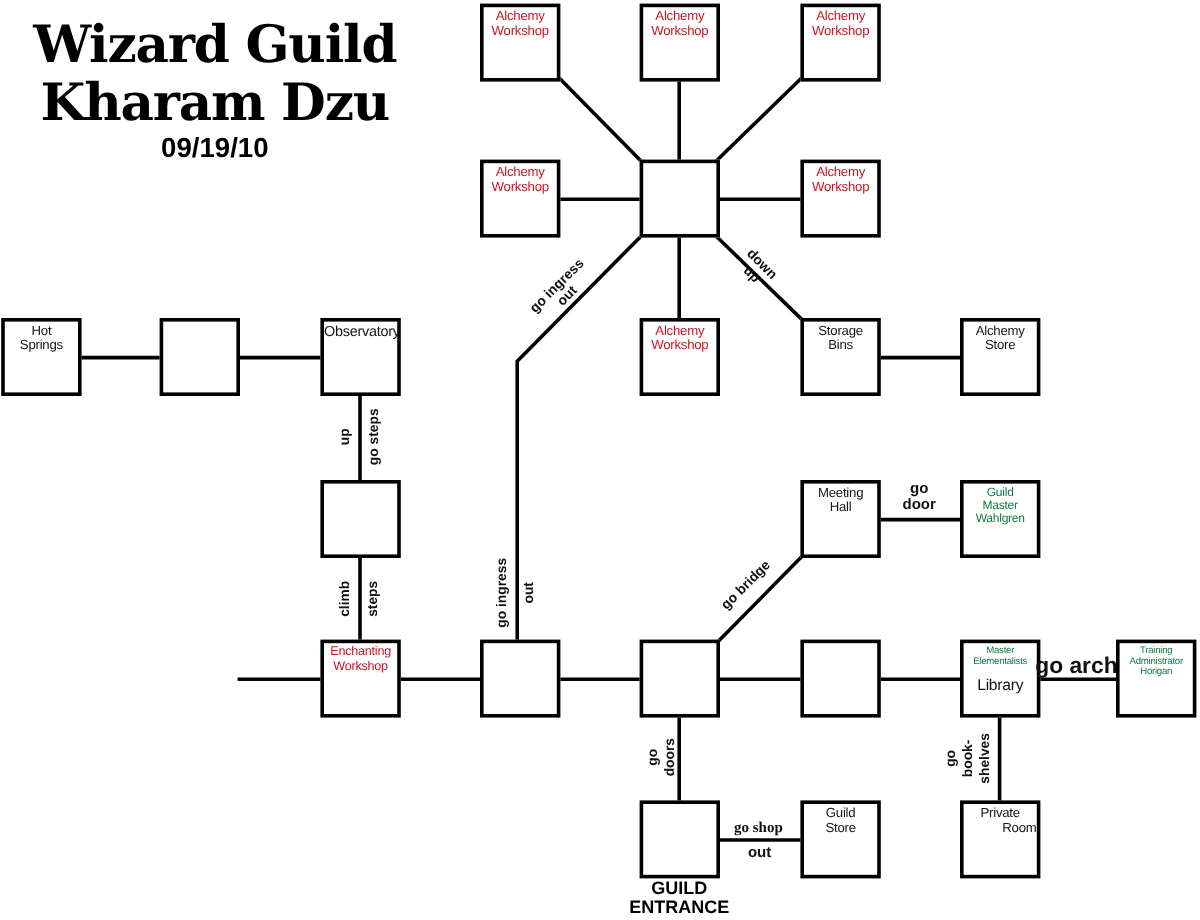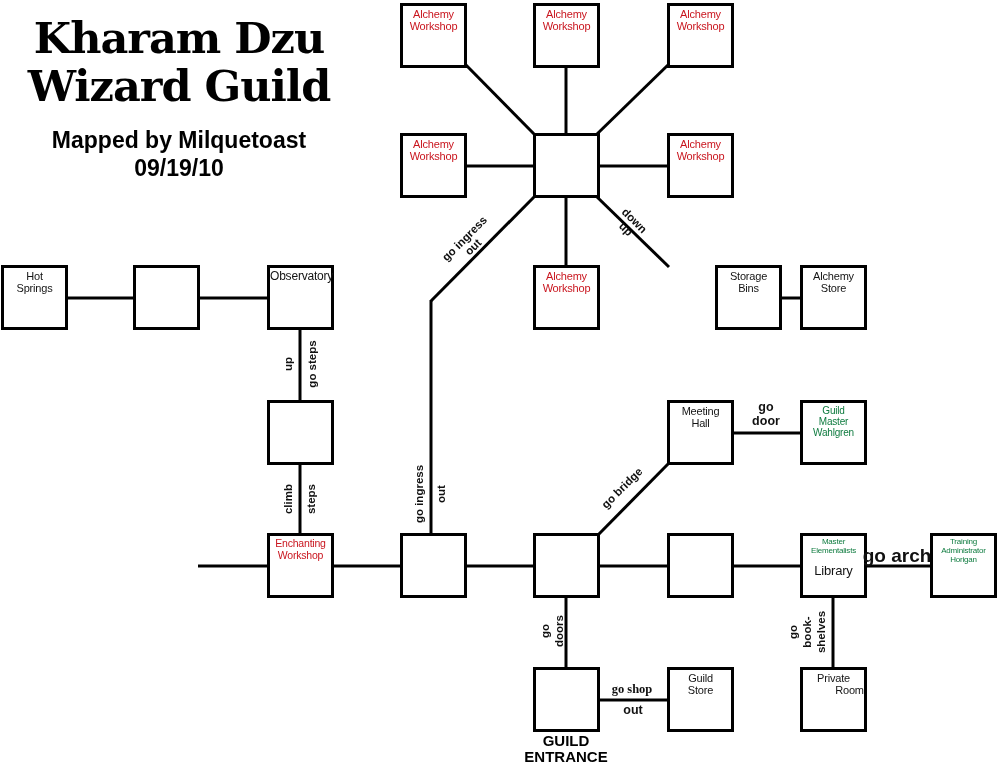--- a/index.html
+++ b/index.html
@@ -28,24 +28,23 @@
     text-align:center;font-weight:bold;font-size:15px;line-height:1.07;z-index:3;
   }
 </style>
 </head>
 <body>
 
 <div id="stage">
 
   <div class="title-block">
     <div class="title-main">
+      <div>Wizard Guild</div>
       <div>Kharam Dzu</div>
-      <div>Wizard Guild</div>
-    </div>
-    <div class="title-credit">Mapped by Milquetoast</div>
+    </div>
     <div class="title-date">09/19/10</div>
   </div>
 
   <div class="entrance-caption">
     <div>GUILD</div>
     <div>ENTRANCE</div>
   </div>
 
 <svg width="1000" height="767" class="edges">
       <line x1="65" y1="298" x2="136" y2="298" stroke="#000000" stroke-width="3"></line>
@@ -100,21 +99,21 @@
       <div class="room-label" style="color: rgb(20, 20, 20);">Springs</div>
     </div>
     <div class="room" style="left: 133px; top: 265px; width: 67px; height: 65px;"></div>
     <div class="room" style="left: 267px; top: 265px; width: 67px; height: 65px;">
       <div class="room-label" style="color: rgb(20, 20, 20); font-size: 12px;">Observatory</div>
     </div>
     <div class="room" style="left: 533px; top: 265px; width: 67px; height: 65px;">
       <div class="room-label" style="color: rgb(201, 21, 30);">Alchemy</div>
       <div class="room-label" style="color: rgb(201, 21, 30);">Workshop</div>
     </div>
-    <div class="room" style="left: 667px; top: 265px; width: 67px; height: 65px; margin-left: 48px;">
+    <div class="room" style="left: 667px; top: 265px; width: 67px; height: 65px;">
       <div class="room-label" style="color: rgb(20, 20, 20);">Storage</div>
       <div class="room-label" style="color: rgb(20, 20, 20);">Bins</div>
     </div>
     <div class="room" style="left: 800px; top: 265px; width: 67px; height: 65px;">
       <div class="room-label" style="color: rgb(20, 20, 20);">Alchemy</div>
       <div class="room-label" style="color: rgb(20, 20, 20);">Store</div>
     </div>
     <div class="room" style="left: 267px; top: 400px; width: 67px; height: 65px;"></div>
     <div class="room" style="left: 667px; top: 400px; width: 67px; height: 65px;">
       <div class="room-label" style="color: rgb(20, 20, 20);">Meeting</div>

